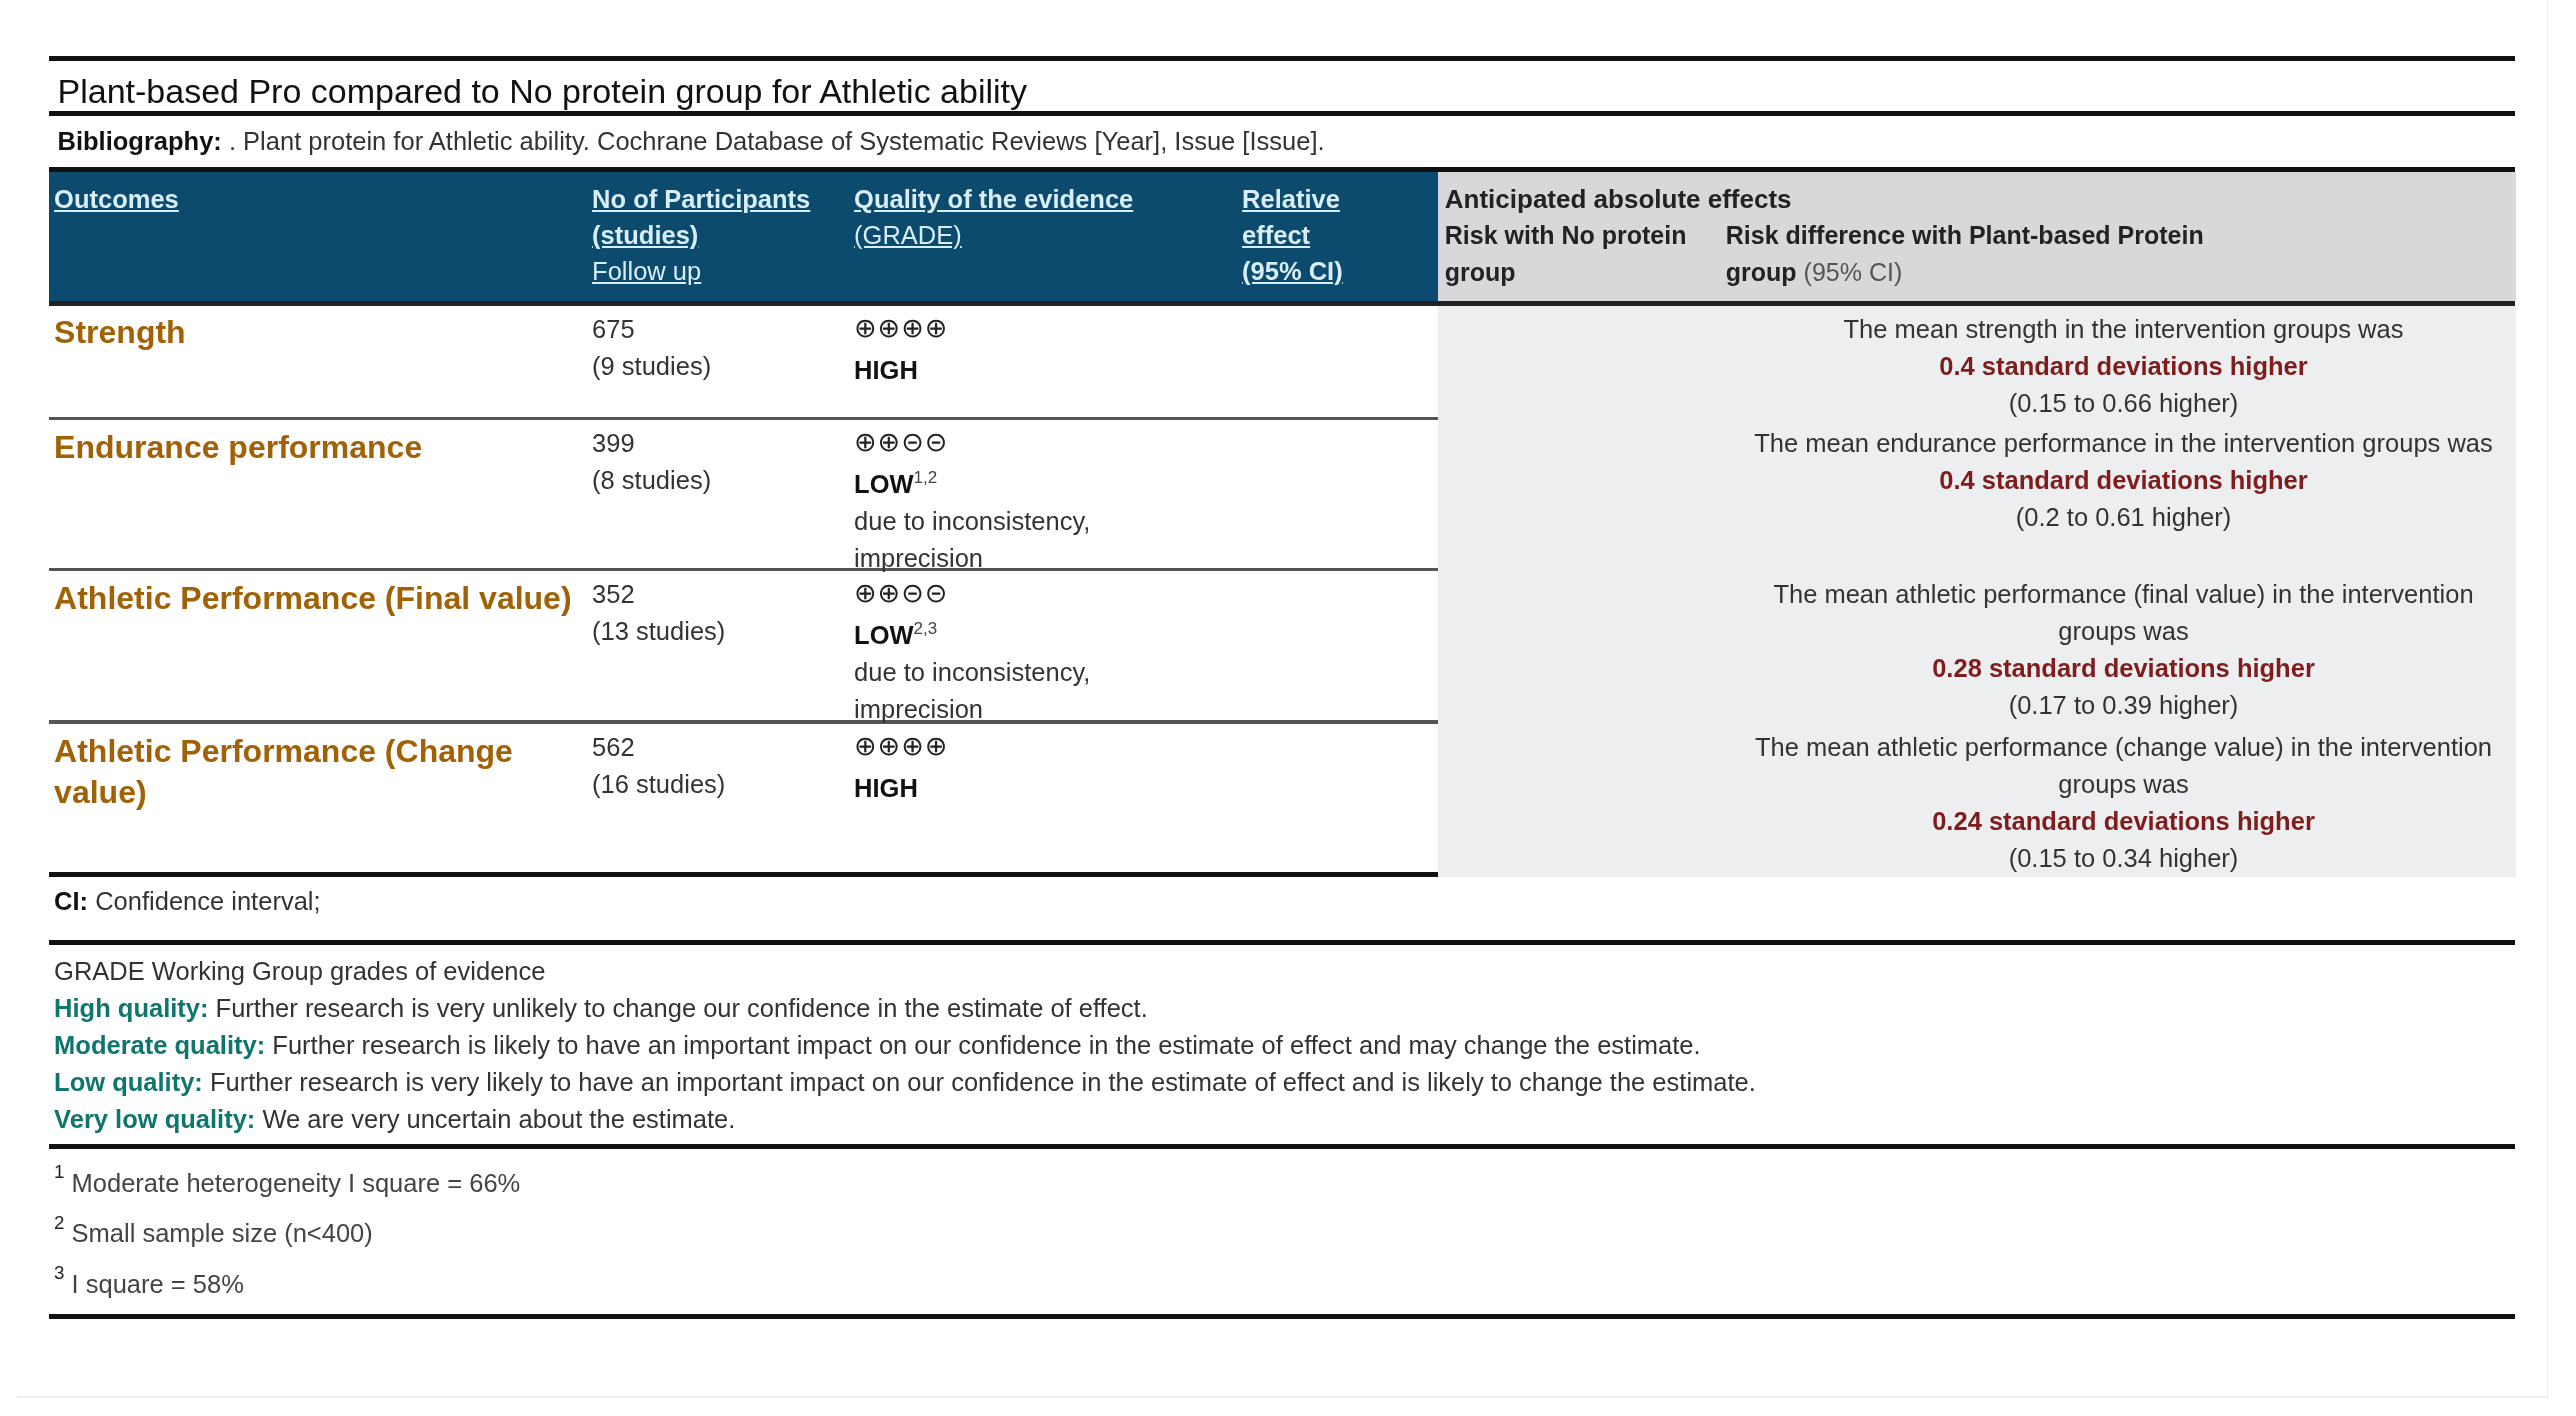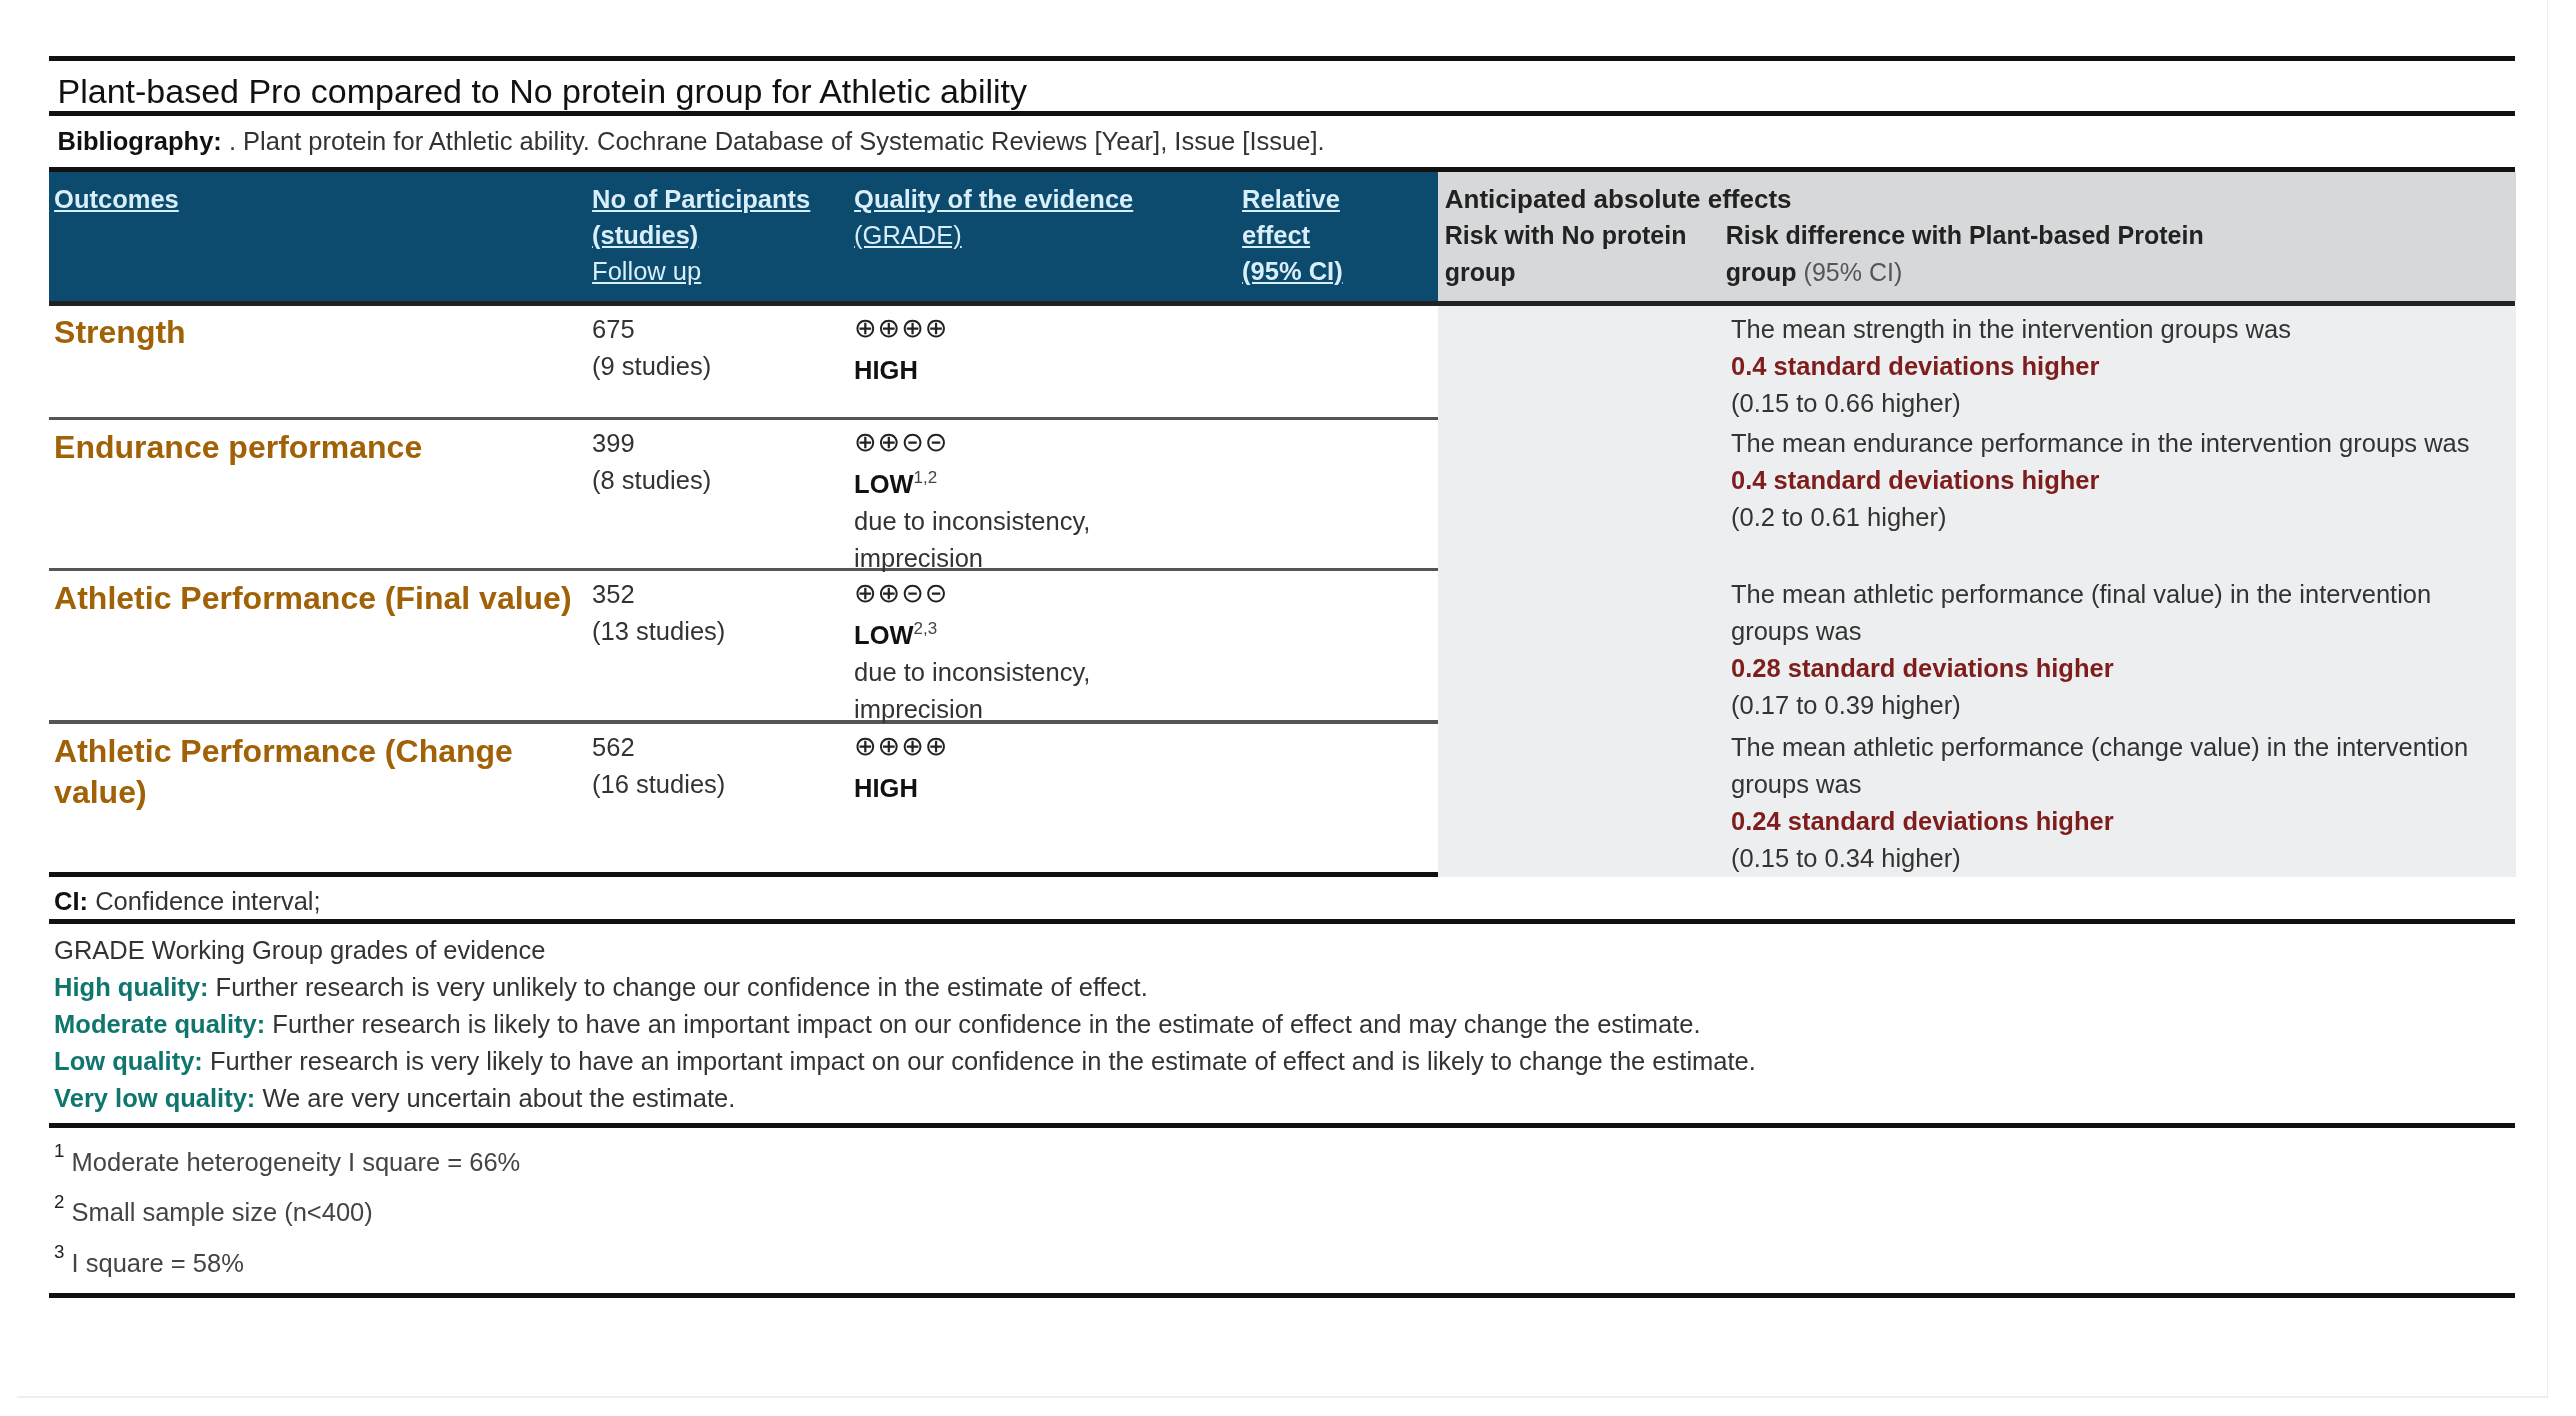--- a/index.html
+++ b/index.html
@@ -29,26 +29,26 @@
   .hdr .blue .light { font-weight: normal; }
   .hdr .gray { background: #d6d8da; grid-column: 5 / span 2; color: #222; padding: 8.5px 0 0 6.8px; position: relative; }
   .hdr .gray .aae { font-size: 26px; font-weight: bold; line-height: 36px; }
   .hdr .gray .sub { display: grid; grid-template-columns: 281px 510px; font-size: 25px; line-height: 37px; }
   .hdr .gray .sub .light { color: #555; font-weight: normal; }
   .hdr .gray b { color: #222; margin-top: 8px; }
   .row { border: none; }
   .row > div { padding: 5.1px 0 0 5.1px; font-size: 25.5px; line-height: 37px; color: #333; }
   .row .outcome { font-size: 32px; font-weight: bold; color: #a16207; line-height: 41px; padding-top: 6.8px; }
   .row .graycell { background: #eceeef; }
-  .row .riskdiff { background: #eceeef; padding-left: 12px; color: #333; }
+  .row .riskdiff { background: #eceeef; padding-left: 12px; color: #333; text-align: center; }
   .row .riskdiff b { color: #7f1d1d; }
   .row .quality b { color: #111; }
   .circles { font-size: 27px; letter-spacing: 0.9px; color: #222; line-height: 34px; }
   sup { font-size: 17px; font-weight: normal; color: #444; }
-  .ci { height: 42px; line-height: 49px; padding-left: 5.1px; font-size: 25.5px; color: #333; }
+  .ci { height: 63px; line-height: 49px; padding-left: 5.1px; font-size: 25.5px; color: #333; }
   .ci b { color: #111; }
   .grade { padding: 8.5px 0 5.1px 5.1px; font-size: 25.5px; line-height: 37px; color: #333; }
   .grade b { color: #0f766e; }
   .notes { padding: 5.1px 0 8.5px 5.1px; font-size: 25.5px; line-height: 44px; color: #444; }
   .notes sup { font-size: 18.7px; position: relative; top: -3.4px; color: #222; }
 </style>
 </head>
 <body>
 
 <div class="page-edge"></div>

